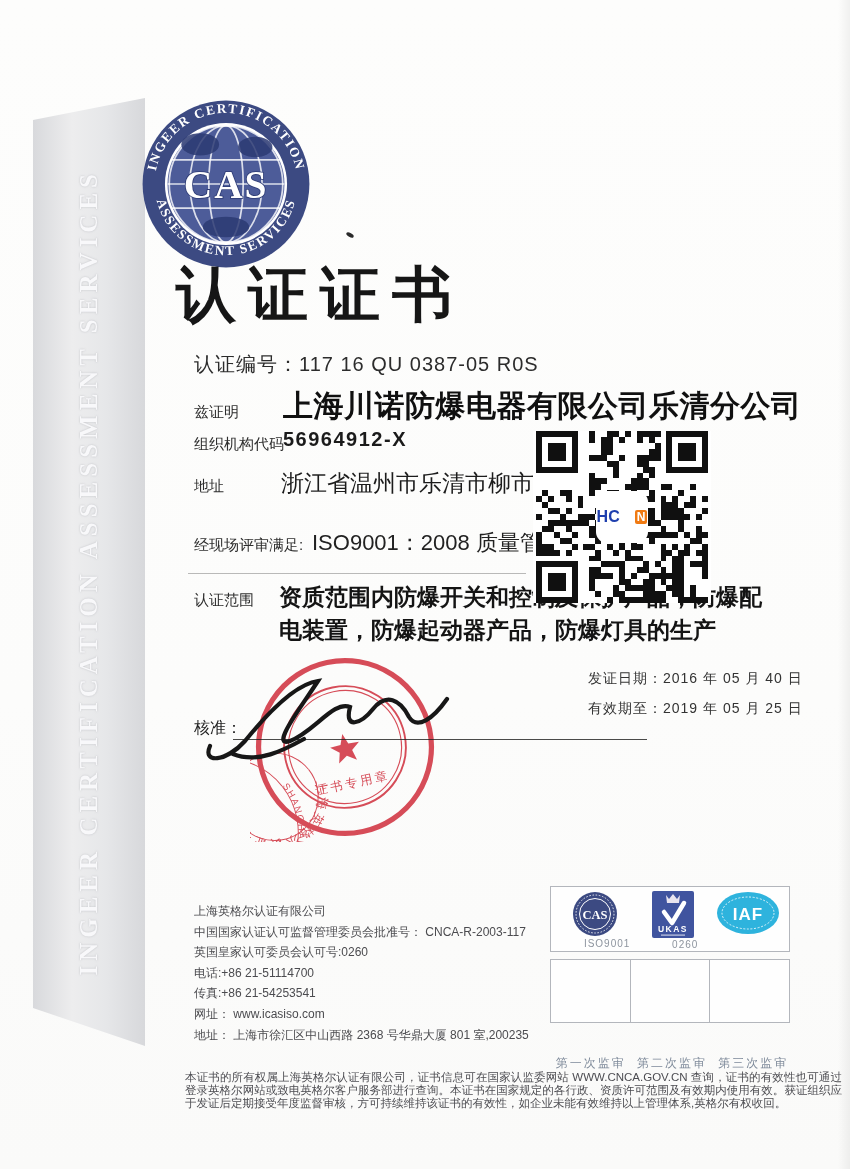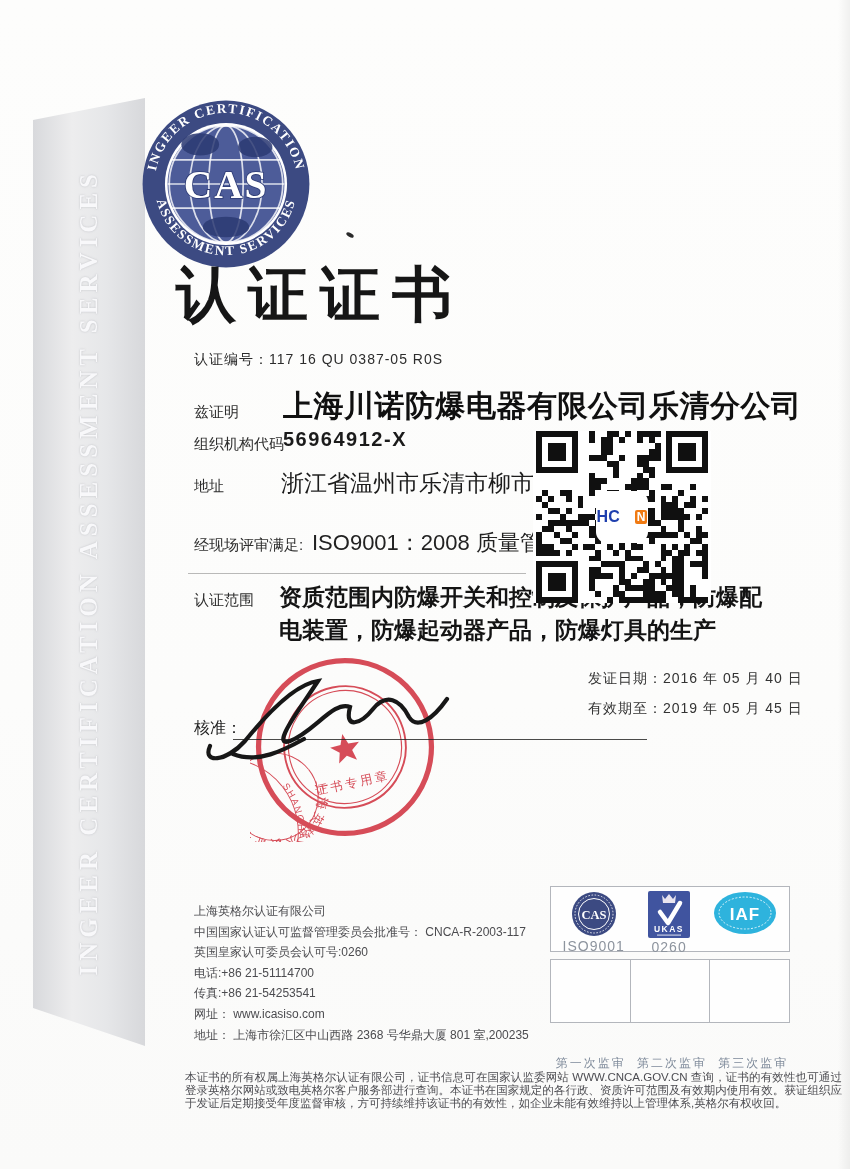--- a/index.html
+++ b/index.html
@@ -22,21 +22,21 @@
   .ribbon-text{
     writing-mode:vertical-rl;transform:rotate(180deg);white-space:nowrap;
     font-family:"Liberation Serif",serif;font-weight:bold;font-size:25px;letter-spacing:5px;
     color:#f8f8fa;text-shadow:0 0 2px rgba(150,152,158,.55);
   }
 
   .speck{left:346px;top:233px;width:8px;height:4px;background:#2a2a2a;border-radius:50%;transform:rotate(28deg);}
 
   .title{left:176px;top:255px;margin:0;font-size:60px;font-weight:bold;letter-spacing:12px;color:#161616;}
 
-  .certno{left:194px;top:351px;font-size:14px;color:#2c2c2c;letter-spacing:1px;}
+  .certno{left:194px;top:351px;font-size:20px;color:#2c2c2c;letter-spacing:1px;}
   .lbl{font-size:15px;color:#2e2e2e;}
   .company{left:283px;top:386px;font-size:30px;font-weight:bold;color:#101010;letter-spacing:.5px;white-space:nowrap;}
   .orgcode{left:283px;top:428px;font-size:20px;font-weight:bold;letter-spacing:1.5px;color:#1b1b1b;}
   .address{left:281px;top:468px;font-size:23px;color:#1c1c1c;white-space:nowrap;}
   .isoval{left:312px;top:528px;font-size:22px;color:#222;white-space:nowrap;}
   .divider{left:188px;top:573px;width:338px;height:1px;background:rgba(60,60,60,.35);}
   .scope{left:279px;top:581px;width:505px;font-size:23px;font-weight:bold;line-height:33px;color:#141414;}
 
   
   .qr{left:533px;top:431px;width:178px;height:172px;background:#fff;z-index:6;display:flex;align-items:center;justify-content:center;}
@@ -53,21 +53,21 @@
   .signature{left:200px;top:668px;width:255px;height:100px;z-index:4;}
 
   .daterow{font-size:14px;color:#333;letter-spacing:1px;white-space:nowrap;}
   .d1{left:588px;top:670px;} .d2{left:588px;top:700px;}
 
   .issuer{left:194px;top:901px;width:420px;font-size:12px;line-height:20.6px;color:#4b4b4f;}
 
   .accbox{left:550px;top:886px;width:240px;height:66px;border:1px solid #b3b6bc;background:#fefefe;
     display:flex;justify-content:space-around;align-items:flex-start;padding-top:4px;box-sizing:border-box;}
   .acccol{display:flex;flex-direction:column;align-items:center;gap:1px;}
-  .caption{font-size:14px;color:#8d949e;letter-spacing:1px;}
+  .caption{font-size:10px;color:#8d949e;letter-spacing:1px;margin-left:24px;}
 
   .surv-table{left:550px;top:959px;width:240px;height:64px;border:1px solid #b3b6bc;display:flex;box-sizing:border-box;background:#fefefe;}
   .surv-cell{flex:1;border-right:1px solid #b3b6bc;}
   .surv-cell:last-child{border-right:none;}
   .surv-labels{left:550px;top:1031px;width:244px;display:flex;margin-top:24px;}
   .surv-labels span{flex:1;text-align:center;font-size:12px;color:#7e8a9a;letter-spacing:2px;white-space:nowrap;}
 
   .footer{left:185px;top:1059px;width:657px;font-size:11.5px;line-height:13px;color:#4d4d52;text-align:justify;}
 
   .stamp text, .stamp textPath{fill:#d23a47;font-family:"Liberation Sans",sans-serif;}
@@ -456,21 +456,21 @@
     <g stroke="#171717" stroke-width="4.2" fill="none" stroke-linecap="round">
       <path d="M 10,78 C 2,96 26,94 45,73 C 70,42 96,16 118,13 C 99,42 70,80 90,73 C 114,64 134,32 150,39 C 144,62 161,56 173,41 C 186,25 200,31 209,49 C 217,62 233,51 247,31"></path>
       <path d="M 33,86 C 58,96 84,82 104,71"></path>
     </g>
   </svg>
 
   <div class="abs daterow d1">
     <span>发证日期：</span><span>2016 年 05 月 40 日</span>
   </div>
   <div class="abs daterow d2">
-    <span>有效期至：</span><span>2019 年 05 月 45 日</span>
+    <span>有效期至：</span><span>2019 年 05 月 25 日</span>
   </div>
 
   <div class="abs issuer">
     <div>上海英格尔认证有限公司</div>
     <div>中国国家认证认可监督管理委员会批准号： CNCA-R-2003-117</div>
     <div>英国皇家认可委员会认可号:0260</div>
     <div>电话:+86 21-51114700</div>
     <div>传真:+86 21-54253541</div>
     <div>网址： www.icasiso.com</div>
     <div>地址： 上海市徐汇区中山西路 2368 号华鼎大厦 801 室,200235</div>

